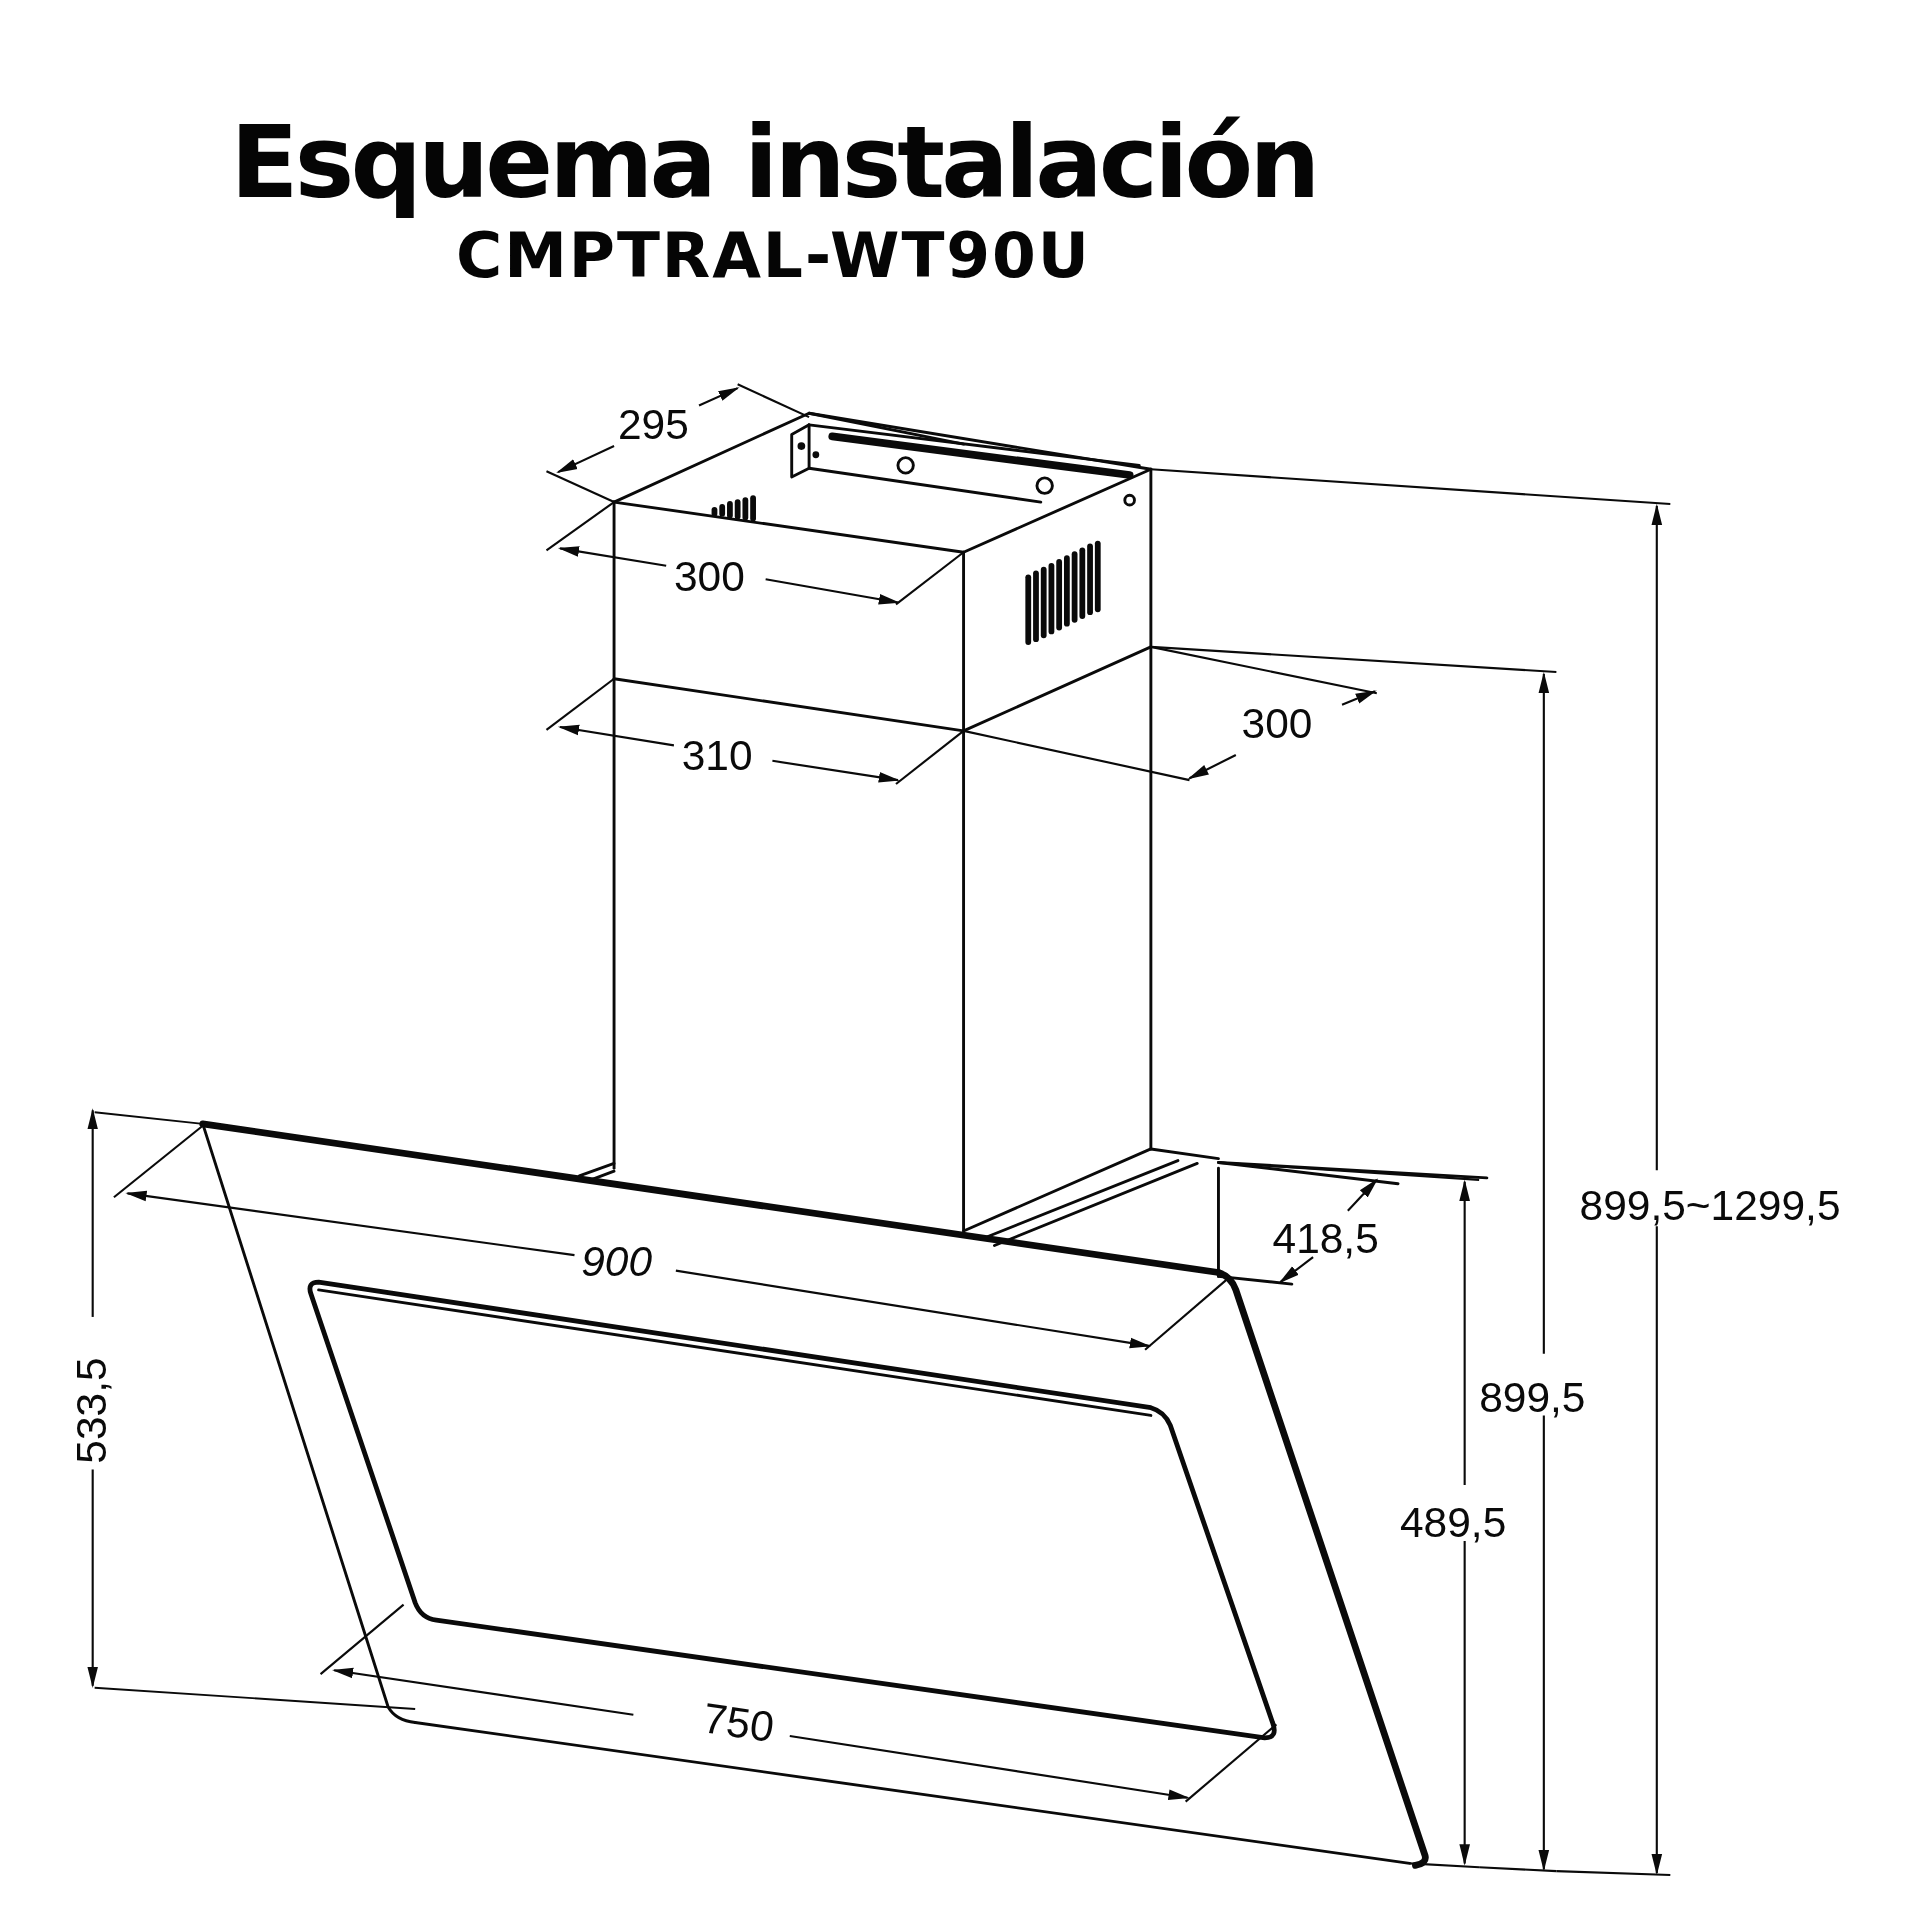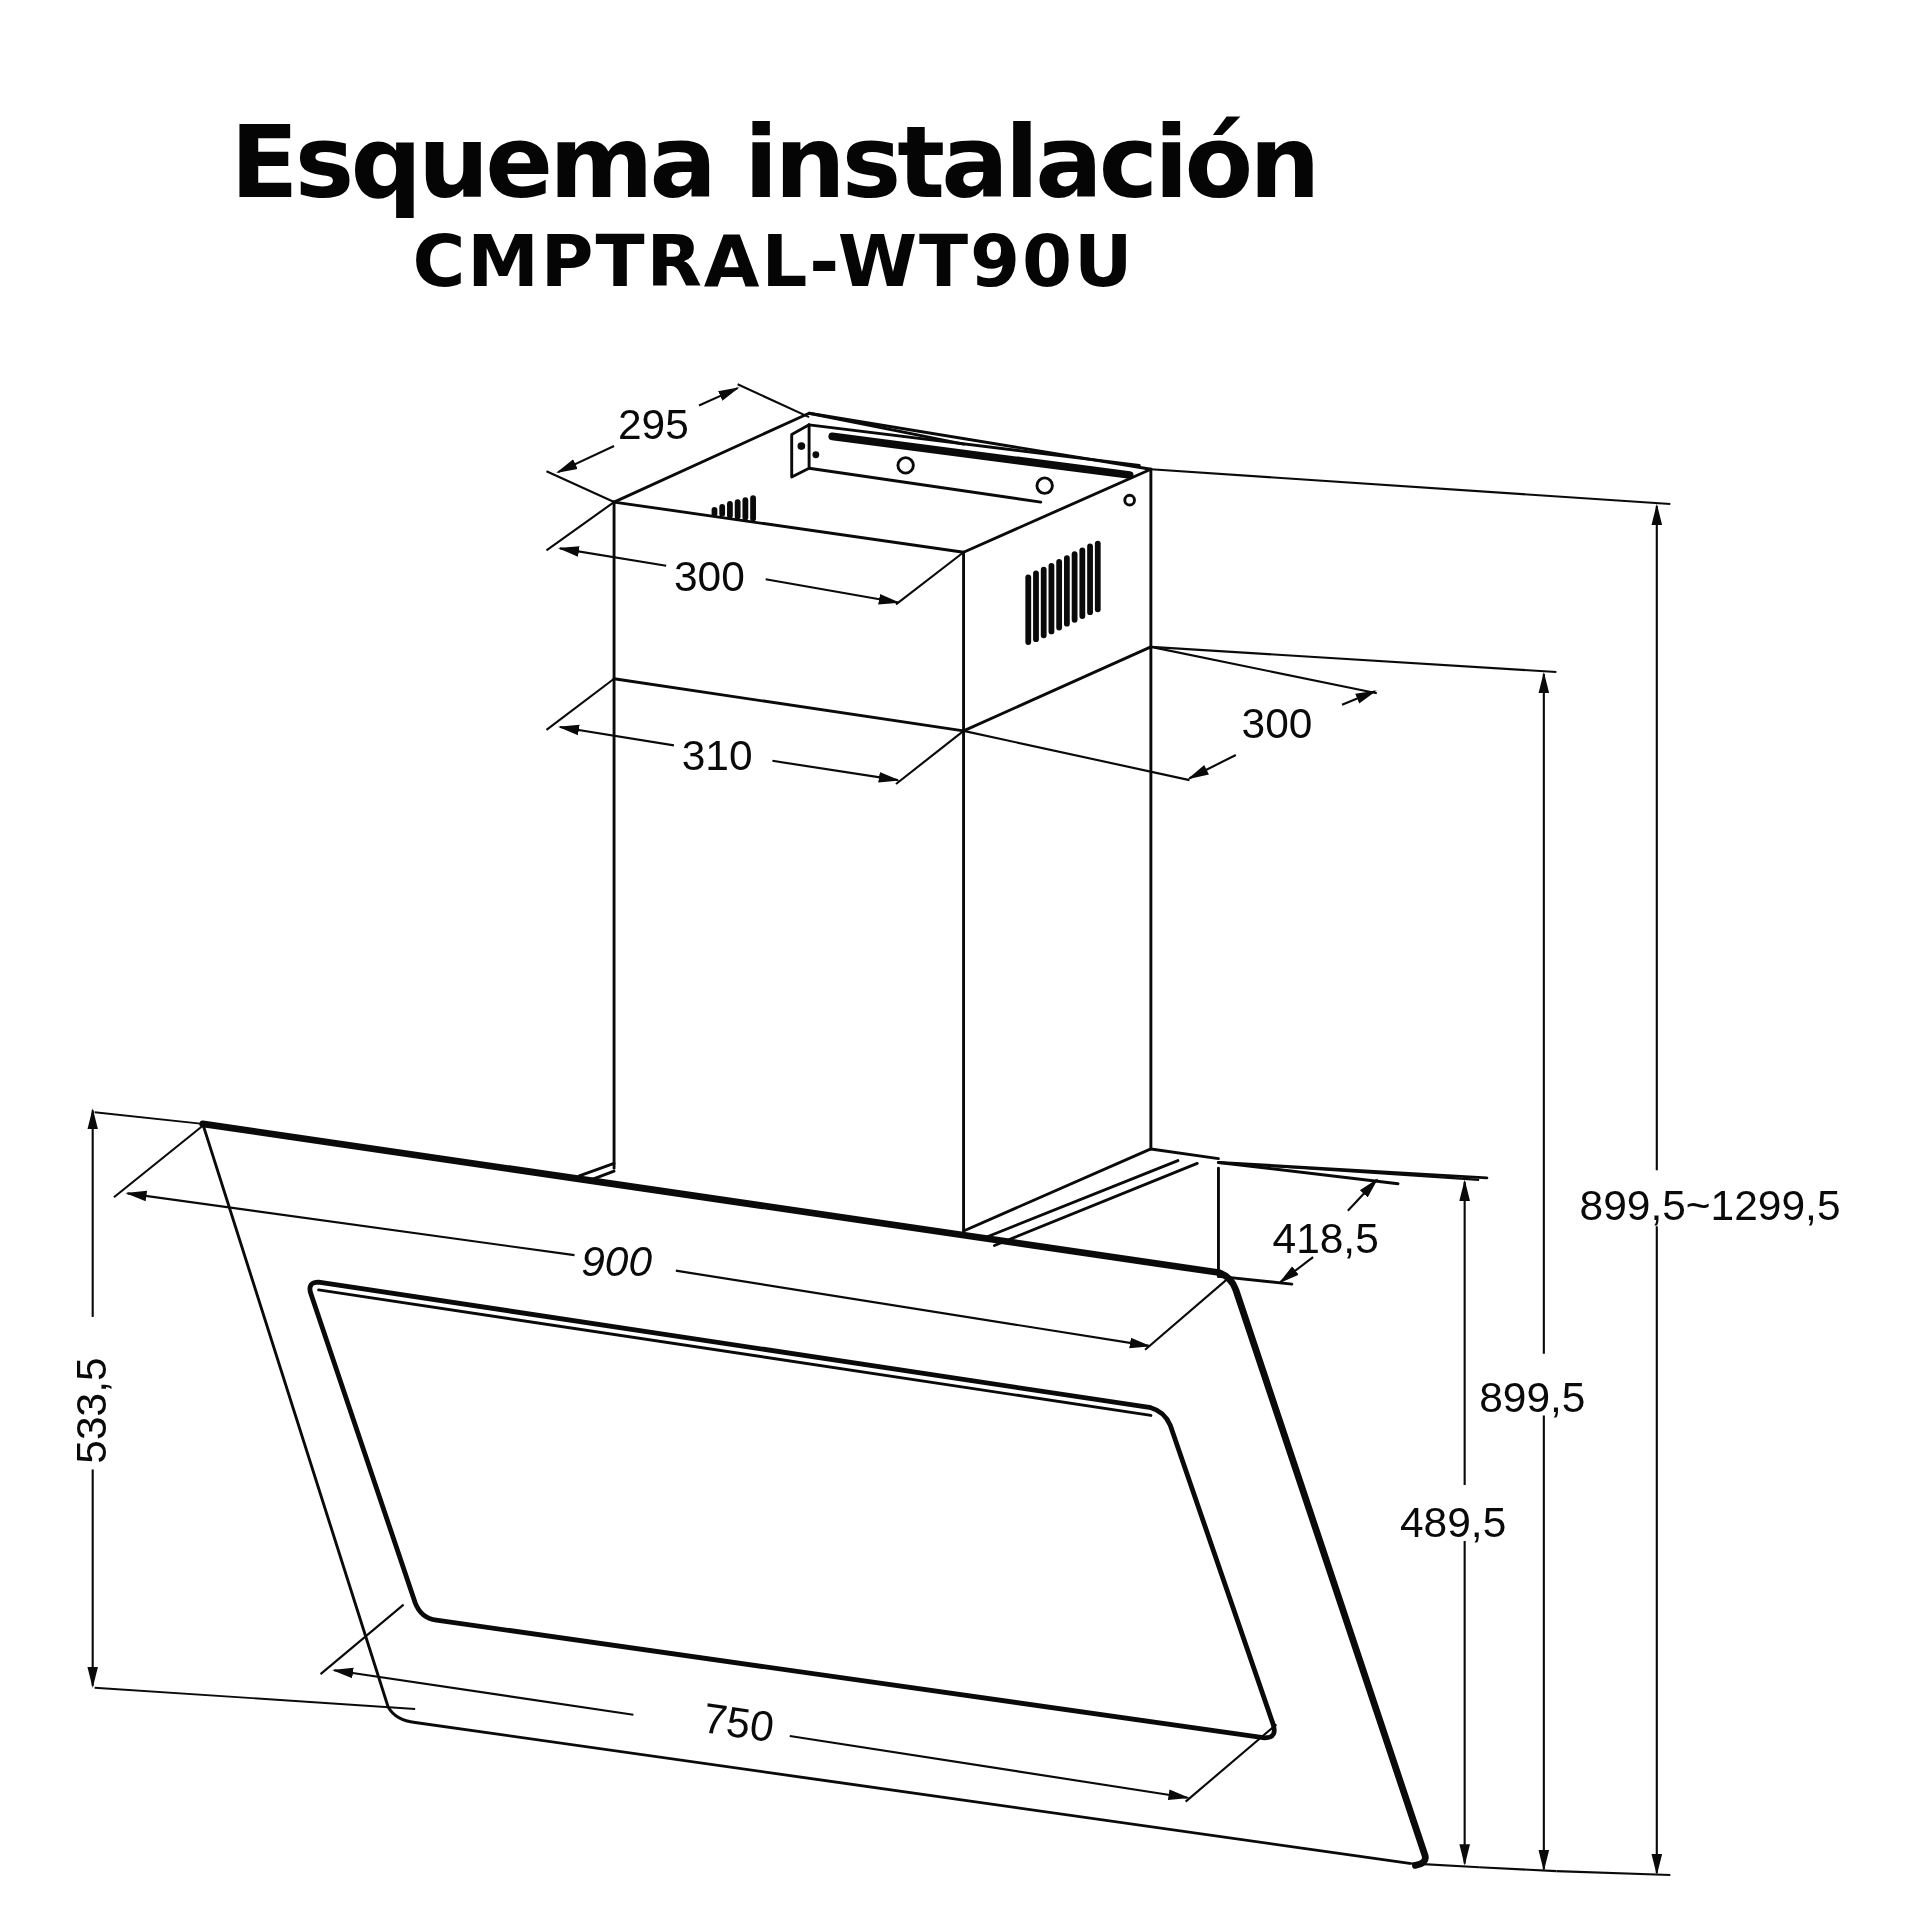--- a/index.html
+++ b/index.html
@@ -26,21 +26,21 @@
       display: block;
       font-family: "DejaVu Sans", sans-serif;
       font-weight: bold;
       font-size: 100px;
       line-height: 1.14;
       letter-spacing: -3.9px;
       color: #050505;
     }
     .title-line.model {
       letter-spacing: 1.9px;
-      font-size: 72px;
+      font-size: 63px;
     }
     svg.drawing {
       position: absolute;
       left: 0;
       top: 0;
       width: 1931px;
       height: 1931px;
     }
     .ln { stroke: #0a0a0a; stroke-width: 3; fill: none; stroke-linecap: round; stroke-linejoin: round; }
     .ln-thick { stroke: #0a0a0a; stroke-width: 7; fill: none; stroke-linecap: round; stroke-linejoin: round; }

